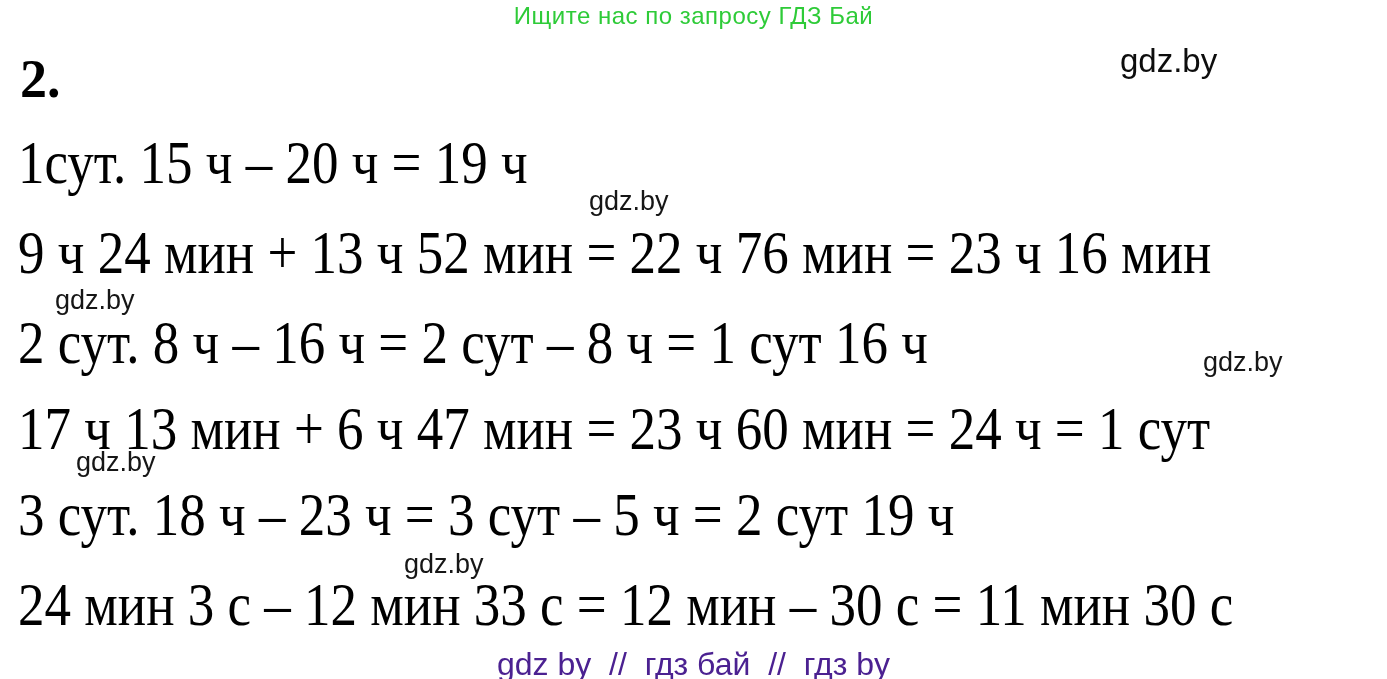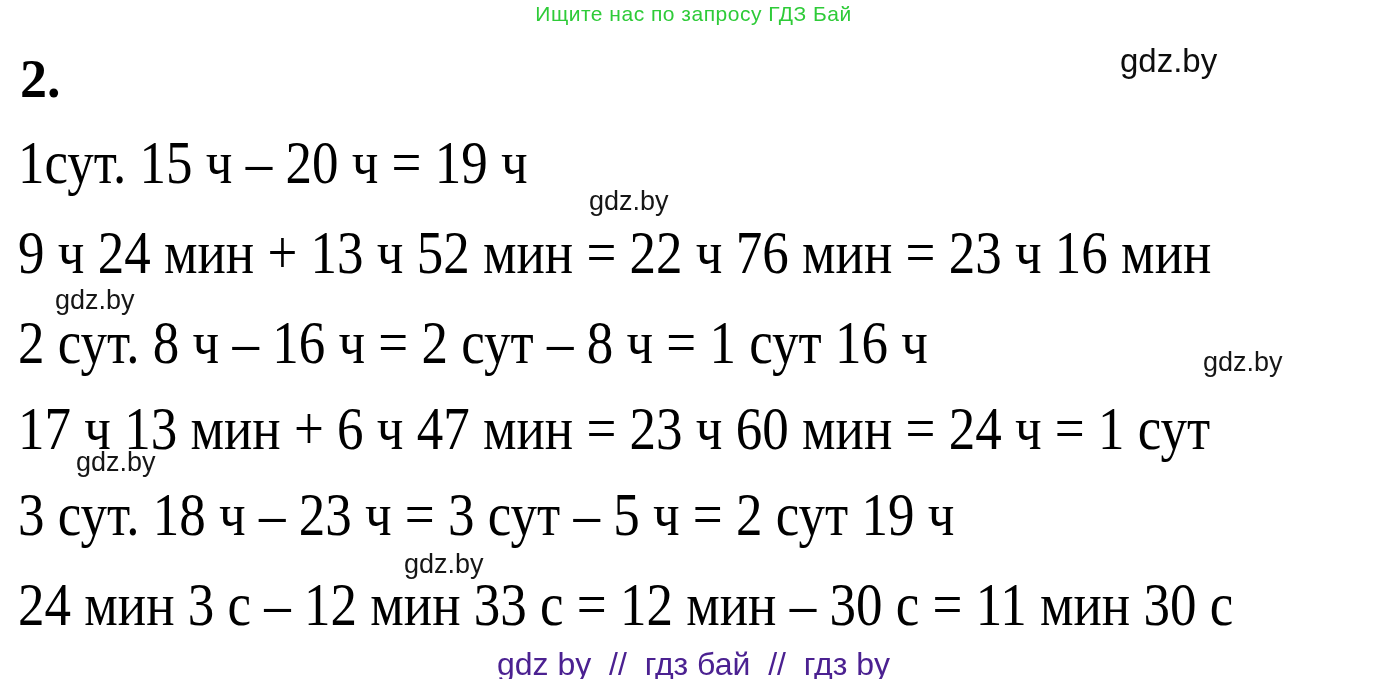--- a/index.html
+++ b/index.html
@@ -15,21 +15,21 @@
     overflow: hidden;
     font-family: "Liberation Serif", "DejaVu Serif", serif;
   }
   .banner {
     position: absolute;
     top: 2px;
     left: 0;
     width: 100%;
     text-align: center;
     font-family: "Liberation Sans", "DejaVu Sans", sans-serif;
-    font-size: 21px;
+    font-size: 24px;
     color: #2ecb38;
     letter-spacing: 0.5px;
   }
   .wm-top-right {
     position: absolute;
     top: 42px;
     left: 1120px;
     font-family: "Liberation Sans", "DejaVu Sans", sans-serif;
     font-size: 33px;
     color: #0d0d0d;

